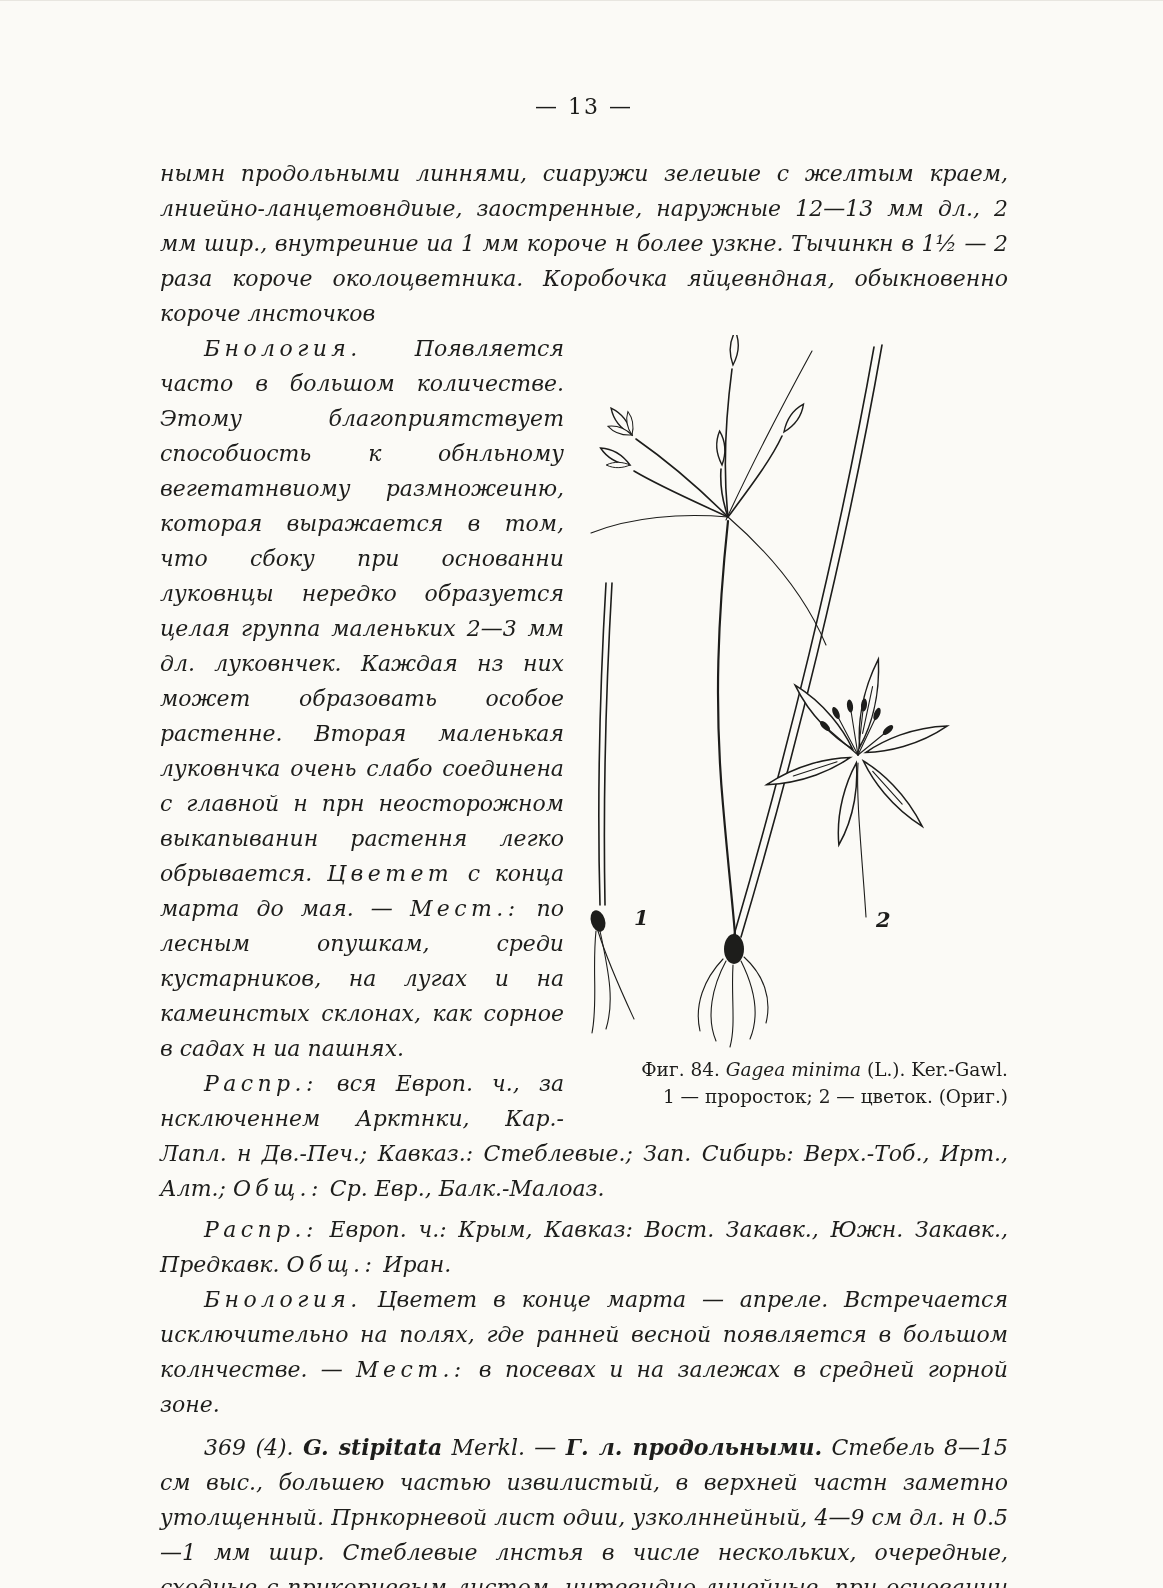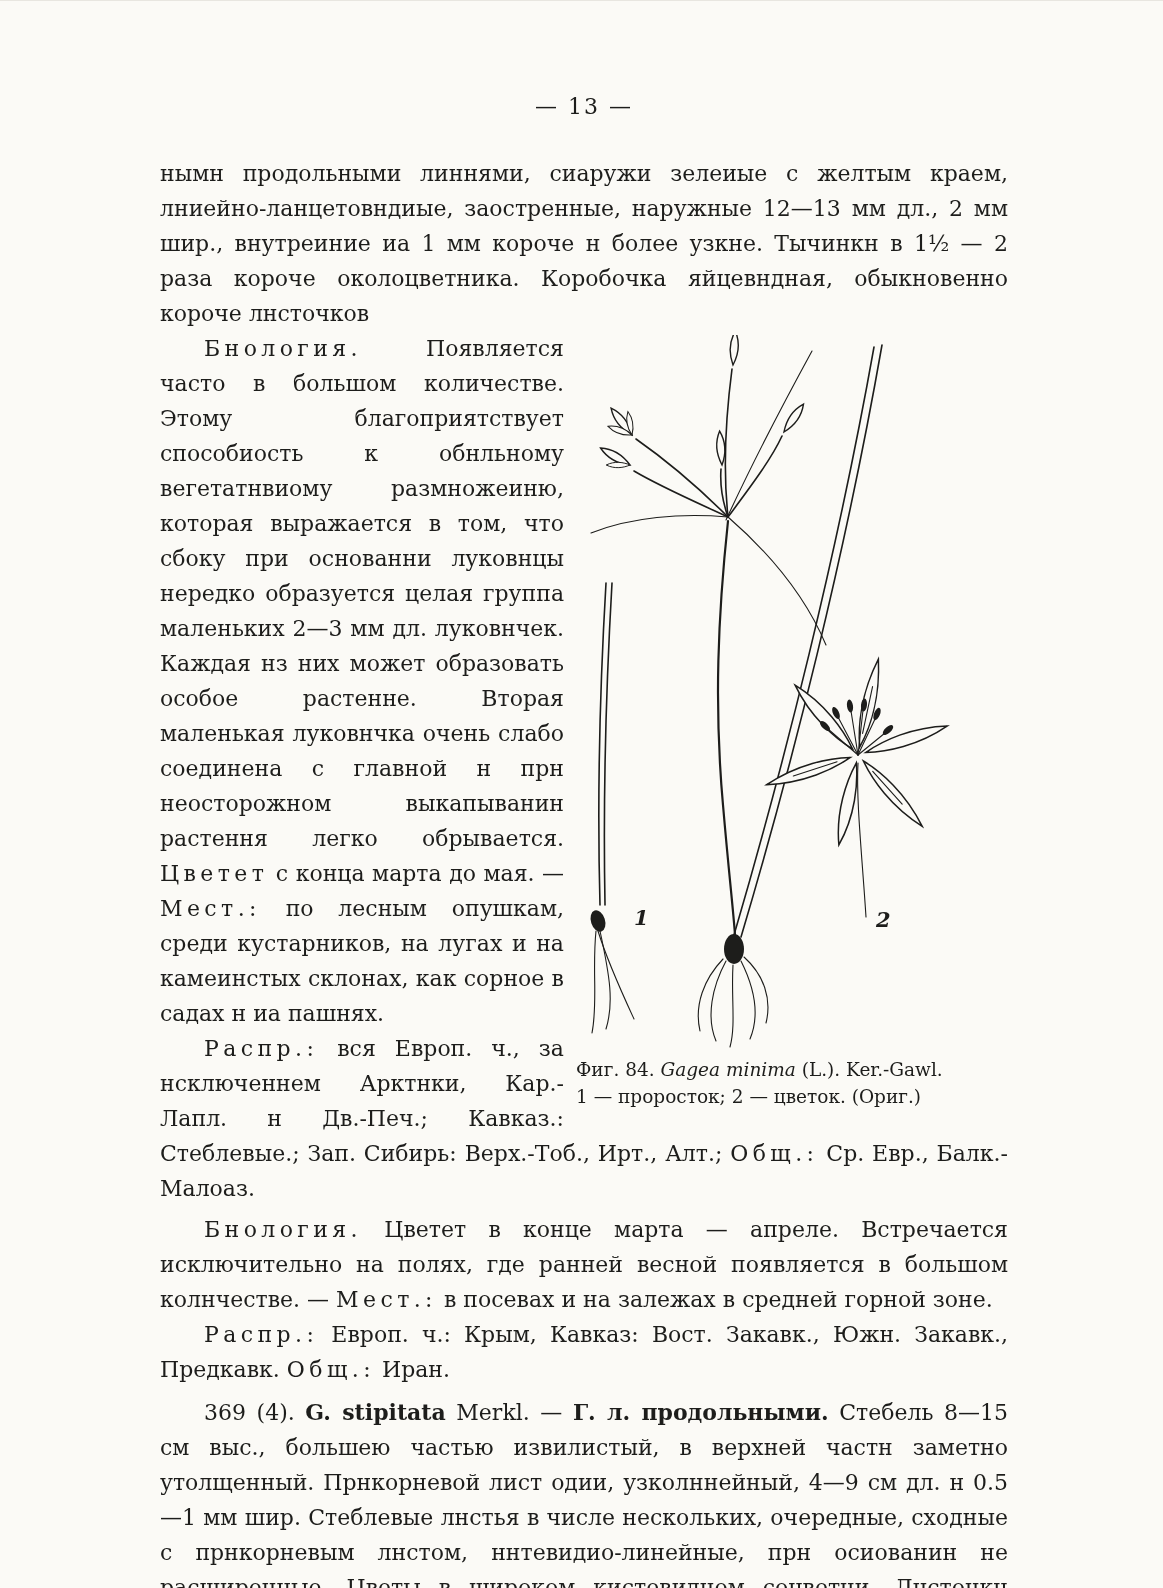--- a/index.html
+++ b/index.html
@@ -19,21 +19,21 @@
     overflow:hidden;
     box-sizing:border-box;
     padding:88px 155px 40px 160px;
   }
   .page-number{
     text-align:center;
     font-size:22px;
     margin-bottom:32px;
     letter-spacing:2px;
   }
-  .para{margin:0;text-align:justify;text-indent:44px;}
+  .para{margin:0;text-align:justify;text-indent:44px;font-style:italic;}
   .para.noindent{text-indent:0;}
   .space-above{margin-top:8px;}
   .sperse{letter-spacing:0.20em;}
   .b{font-weight:bold;}
   .it{font-style:italic;}
   .bottom{clear:both;padding-top:6px;}
 
   figure.plate{
     float:right;
     width:432px;
@@ -47,21 +47,21 @@
   .fill-dark{fill:var(--ink);stroke:none;}
   .petal{fill:var(--paper);stroke:var(--ink);stroke-width:1.5;}
   .bud{fill:var(--paper);stroke:var(--ink);stroke-width:1.4;}
   .fig-label{
     font-family:"DejaVu Serif","Liberation Serif",serif;
     font-style:italic;font-weight:bold;font-size:21px;fill:var(--ink);
   }
   figcaption{
     font-size:18.5px;
     line-height:27px;
-    text-align:left;
+    text-align:right;
     text-indent:0;
     margin-top:6px;
   }
 </style>
 </head>
 <body>
 
 <div class="page">
 
   <div class="page-number">— 13 —</div>
@@ -189,31 +189,31 @@
   <p class="para">
     <span class="sperse">Распр.:</span>
     <span>вся Европ. ч., за нсключеннем Арктнки, Кар.-Лапл. н Дв.-Печ.; Кавказ.: Стеблевые.; Зап. Сибирь: Верх.-Тоб., Ирт., Алт.;</span>
     <span class="sperse">Общ.:</span>
     <span>Ср. Евр., Балк.-Малоаз.</span>
   </p>
 
 
   <div class="bottom">
     <p class="para">
+      <span class="sperse">Распр.:</span>
+      <span>Европ. ч.: Крым, Кавказ: Вост. Закавк., Южн. Закавк., Предкавк.</span>
+      <span class="sperse">Общ.:</span>
+      <span>Иран.</span>
+    </p>
+
+    <p class="para">
       <span class="sperse">Бнология.</span>
       <span>Цветет в конце марта — апреле. Встречается исключительно на полях, где ранней весной появляется в большом колнчестве. —</span>
       <span class="sperse">Мест.:</span>
       <span>в посевах и на залежах в средней горной зоне.</span>
-    </p>
-
-    <p class="para">
-      <span class="sperse">Распр.:</span>
-      <span>Европ. ч.: Крым, Кавказ: Вост. Закавк., Южн. Закавк., Предкавк.</span>
-      <span class="sperse">Общ.:</span>
-      <span>Иран.</span>
     </p>
 
     <p class="para space-above">
       <span>369 (4).</span>
       <span class="b">G. stipitata</span>
       <span>Merkl. —</span>
       <span class="b">Г. л. продольными.</span>
       <span>Стебель 8—15 см выс., большею частью извилистый, в верхней частн заметно утолщенный. Прнкорневой лист одии, узколннейный, 4—9 см дл. н 0.5—1 мм шир. Стеблевые лнстья в числе нескольких, очередные, сходные с прнкорневым лнстом, ннтевидио-линейные, прн осиованин не расширенные. Цветы в широком кистевидном соцветни. Лнсточкн околоцветника продолговато-ланцетовндные, 3—5 мм дл., тупые нлн островатые, с верхней стороиы</span>
     </p>
   </div>

